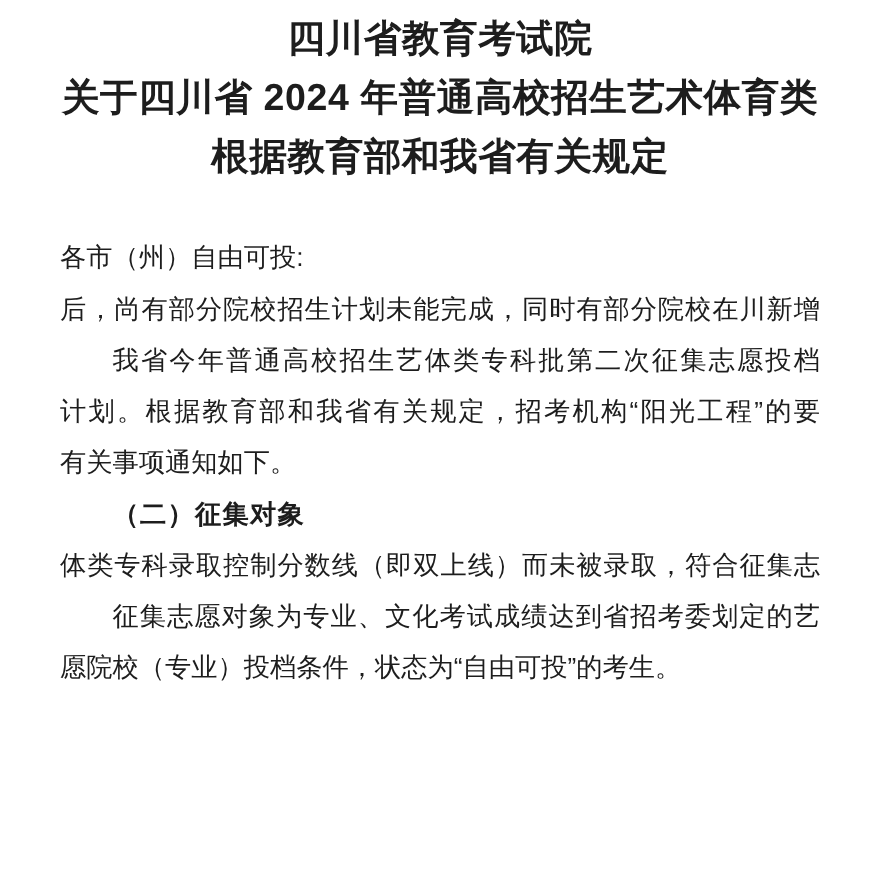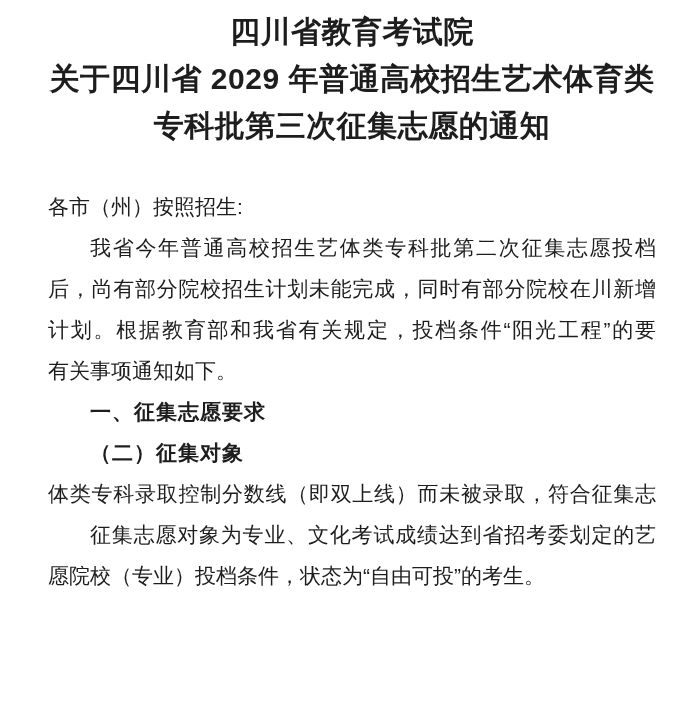--- a/index.html
+++ b/index.html
@@ -36,34 +36,33 @@
   .ind { text-indent: 42px; }
   .b { font-weight: 700; letter-spacing: 1px; }
 </style>
 </head>
 <body>
 
 <div class="page">
 
   <header class="doc-title">
     <div class="title-line">四川省教育考试院</div>
-    <div class="title-line">关于四川省 2029 年普通高校招生艺术体育类</div>
-    <div class="title-line">专科批第三次征集志愿的通知</div>
+    <div class="title-line">关于四川省 2024 年普通高校招生艺术体育类</div>
+    <div class="title-line">根据教育部和我省有关规定</div>
   </header>
 
   <main class="doc-body">
 
-    <div class="line">各市（州）按照招生:</div>
+    <div class="line">各市（州）自由可投:</div>
 
+    <div class="line full">后，尚有部分院校招生计划未能完成，同时有部分院校在川新增</div>
     <div class="line full ind">我省今年普通高校招生艺体类专科批第二次征集志愿投档</div>
-    <div class="line full">后，尚有部分院校招生计划未能完成，同时有部分院校在川新增</div>
-    <div class="line full">计划。根据教育部和我省有关规定，投档条件“阳光工程”的要</div>
+    <div class="line full">计划。根据教育部和我省有关规定，招考机构“阳光工程”的要</div>
     <div class="line">有关事项通知如下。</div>
 
-    <div class="line ind b">一、征集志愿要求</div>
     <div class="line ind b">（二）征集对象</div>
 
     <div class="line full">体类专科录取控制分数线（即双上线）而未被录取，符合征集志</div>
     <div class="line full ind">征集志愿对象为专业、文化考试成绩达到省招考委划定的艺</div>
     <div class="line">愿院校（专业）投档条件，状态为“自由可投”的考生。</div>
 
   </main>
 
 </div>
 

